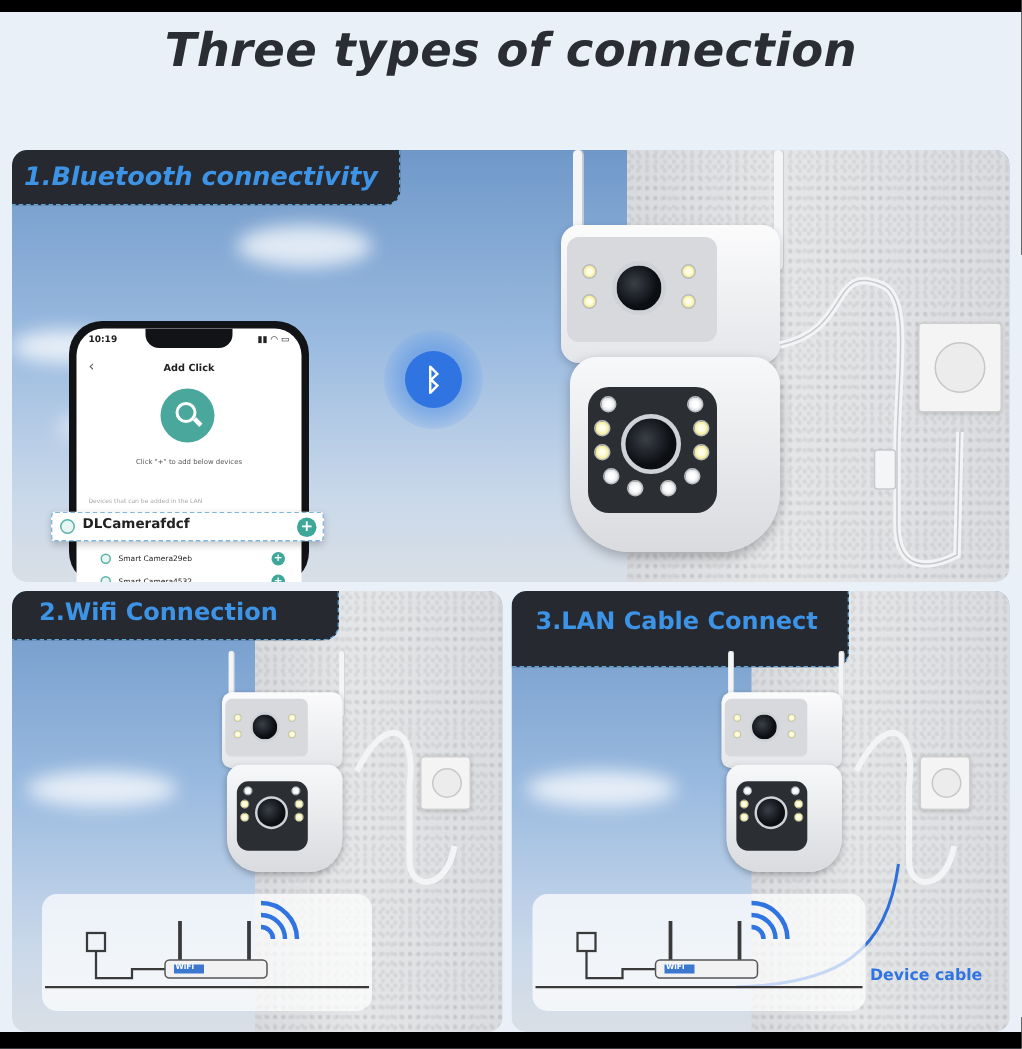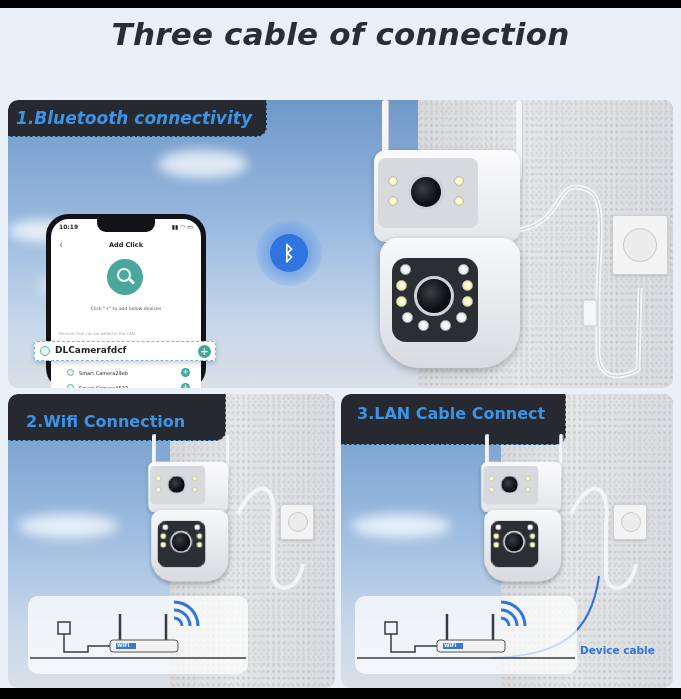--- a/index.html
+++ b/index.html
@@ -38,21 +38,21 @@
   .dev-icon { width: 10px; height: 10px; border-radius: 50%; border: 1.5px solid #5bb3a8; background: #e8f5f3; margin-right: 5px; }
   .plus { position: absolute; border-radius: 50%; background: #3fa79a; color: #fff; text-align: center; font-weight: bold; }
   .bt { position: absolute; border-radius: 50%; }
   .router-card { position: absolute; background: rgba(255,255,255,0.72); border-radius: 10px; }
 </style>
 </head>
 <body>
 
 <div class="page">
 
-  <div class="title">Three cable of connection</div>
+  <div class="title">Three types of connection</div>
 
   <div class="panel" style="left:8px; top:92px; width:665px; height:288px;">
     <div class="sky"></div>
     <div class="cloud" style="left:150px; top:50px; width:90px; height:28px;"></div>
     <div class="cloud" style="left:0px; top:120px; width:70px; height:22px;"></div>
     <div class="cloud" style="left:30px; top:170px; width:110px; height:30px; opacity:0.6;"></div>
     <div class="wall" style="left:410px; width:255px;"></div>
 
     <div class="label-tag" style="font-size:17px; padding:8px 14px 8px 8px;font-style:italic;">1.Bluetooth connectivity</div>
 
@@ -125,21 +125,21 @@
     </svg>
     <div class="socket" style="left:604px; top:115px; width:56px; height:60px;">
       <div class="inner" style="left:10px; top:12px; width:34px; height:34px;"></div>
     </div>
   </div>
 
   <div class="panel" style="left:8px; top:386px; width:327px; height:294px;">
     <div class="sky"></div>
     <div class="cloud" style="left:10px; top:120px; width:100px; height:24px;"></div>
     <div class="wall" style="left:162px; width:165px;"></div>
-    <div class="label-tag" style="font-size:16px; padding:18px 40px 9px 18px;">2.Wifi Connection</div>
+    <div class="label-tag" style="font-size:16px; padding:4px 40px 9px 18px;">2.Wifi Connection</div>
 
     <div class="cam" style="left:140px; top:40px; transform:scale(0.55); transform-origin:0 0;">
       <div class="ant" style="left:8px; top:0; height:70px;"></div>
       <div class="ant" style="left:142px; top:0; height:80px;"></div>
       <div class="top" style="left:0; top:50px; width:146px; height:92px;"></div>
       <div class="topface" style="left:4px; top:58px; width:100px; height:70px;">
         <div class="lens" style="left:30px; top:16px; width:36px; height:36px;"></div>
         <div class="led" style="left:10px; top:18px; width:10px; height:10px;"></div>
         <div class="led" style="left:10px; top:38px; width:10px; height:10px;"></div>
         <div class="led" style="left:76px; top:18px; width:10px; height:10px;"></div>

